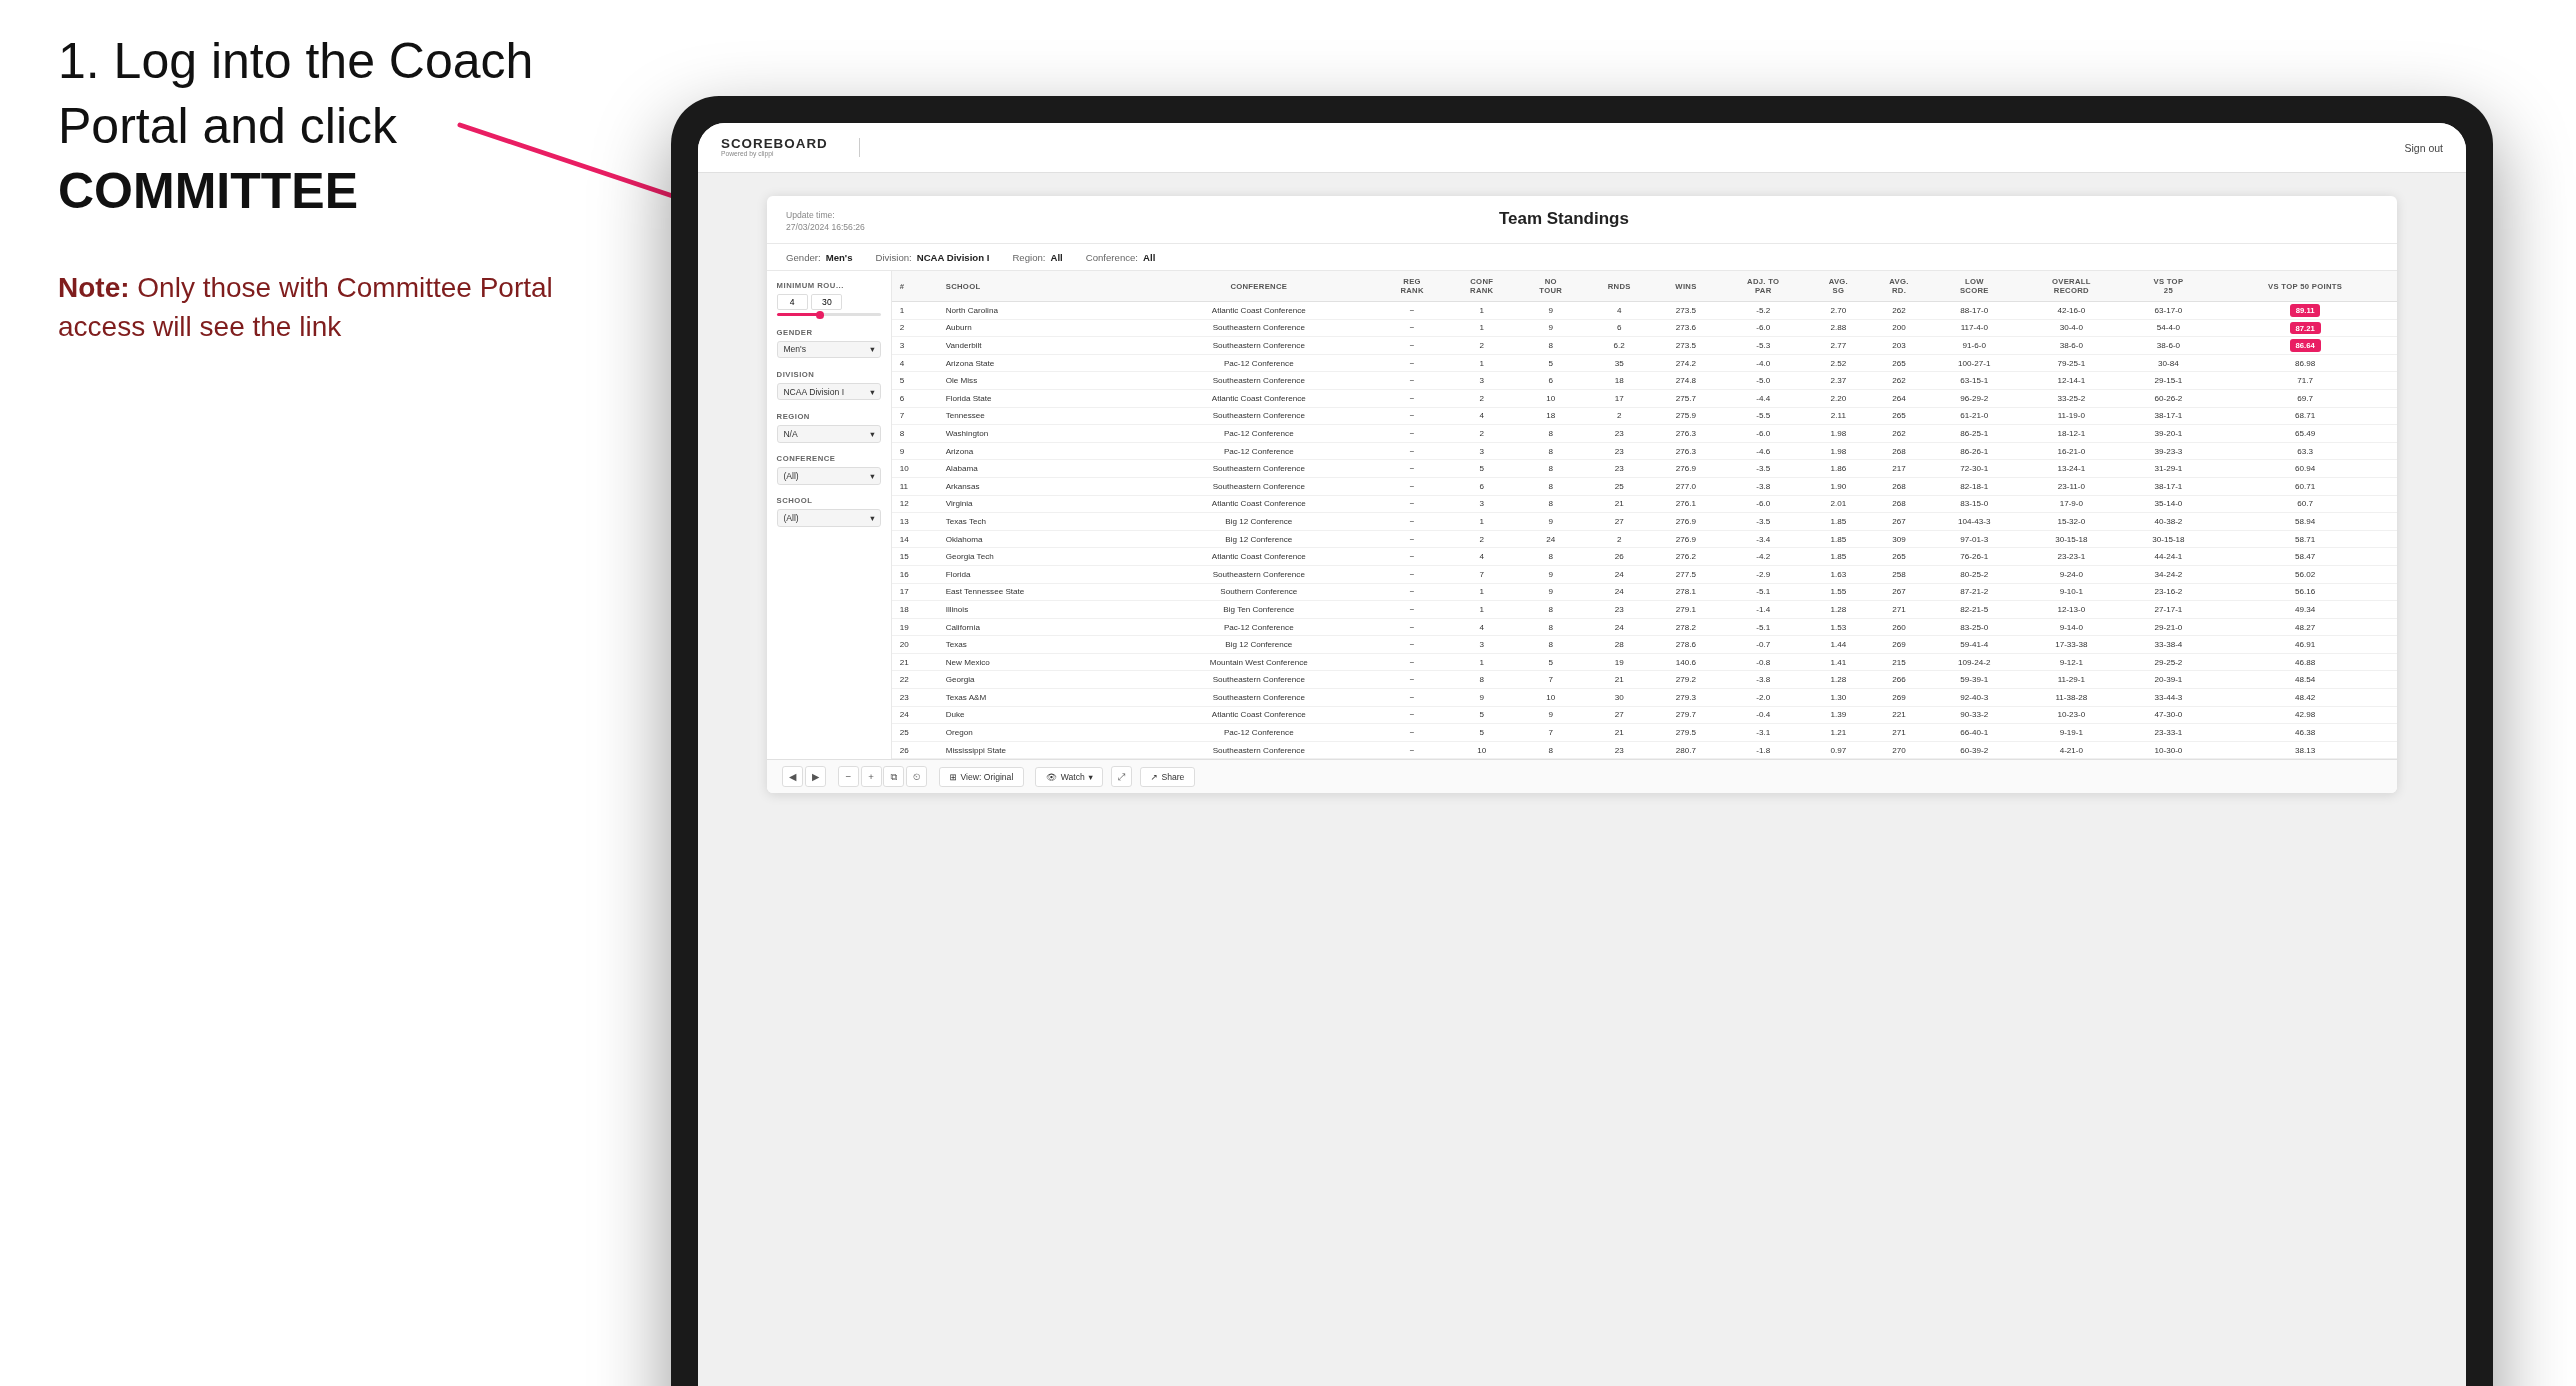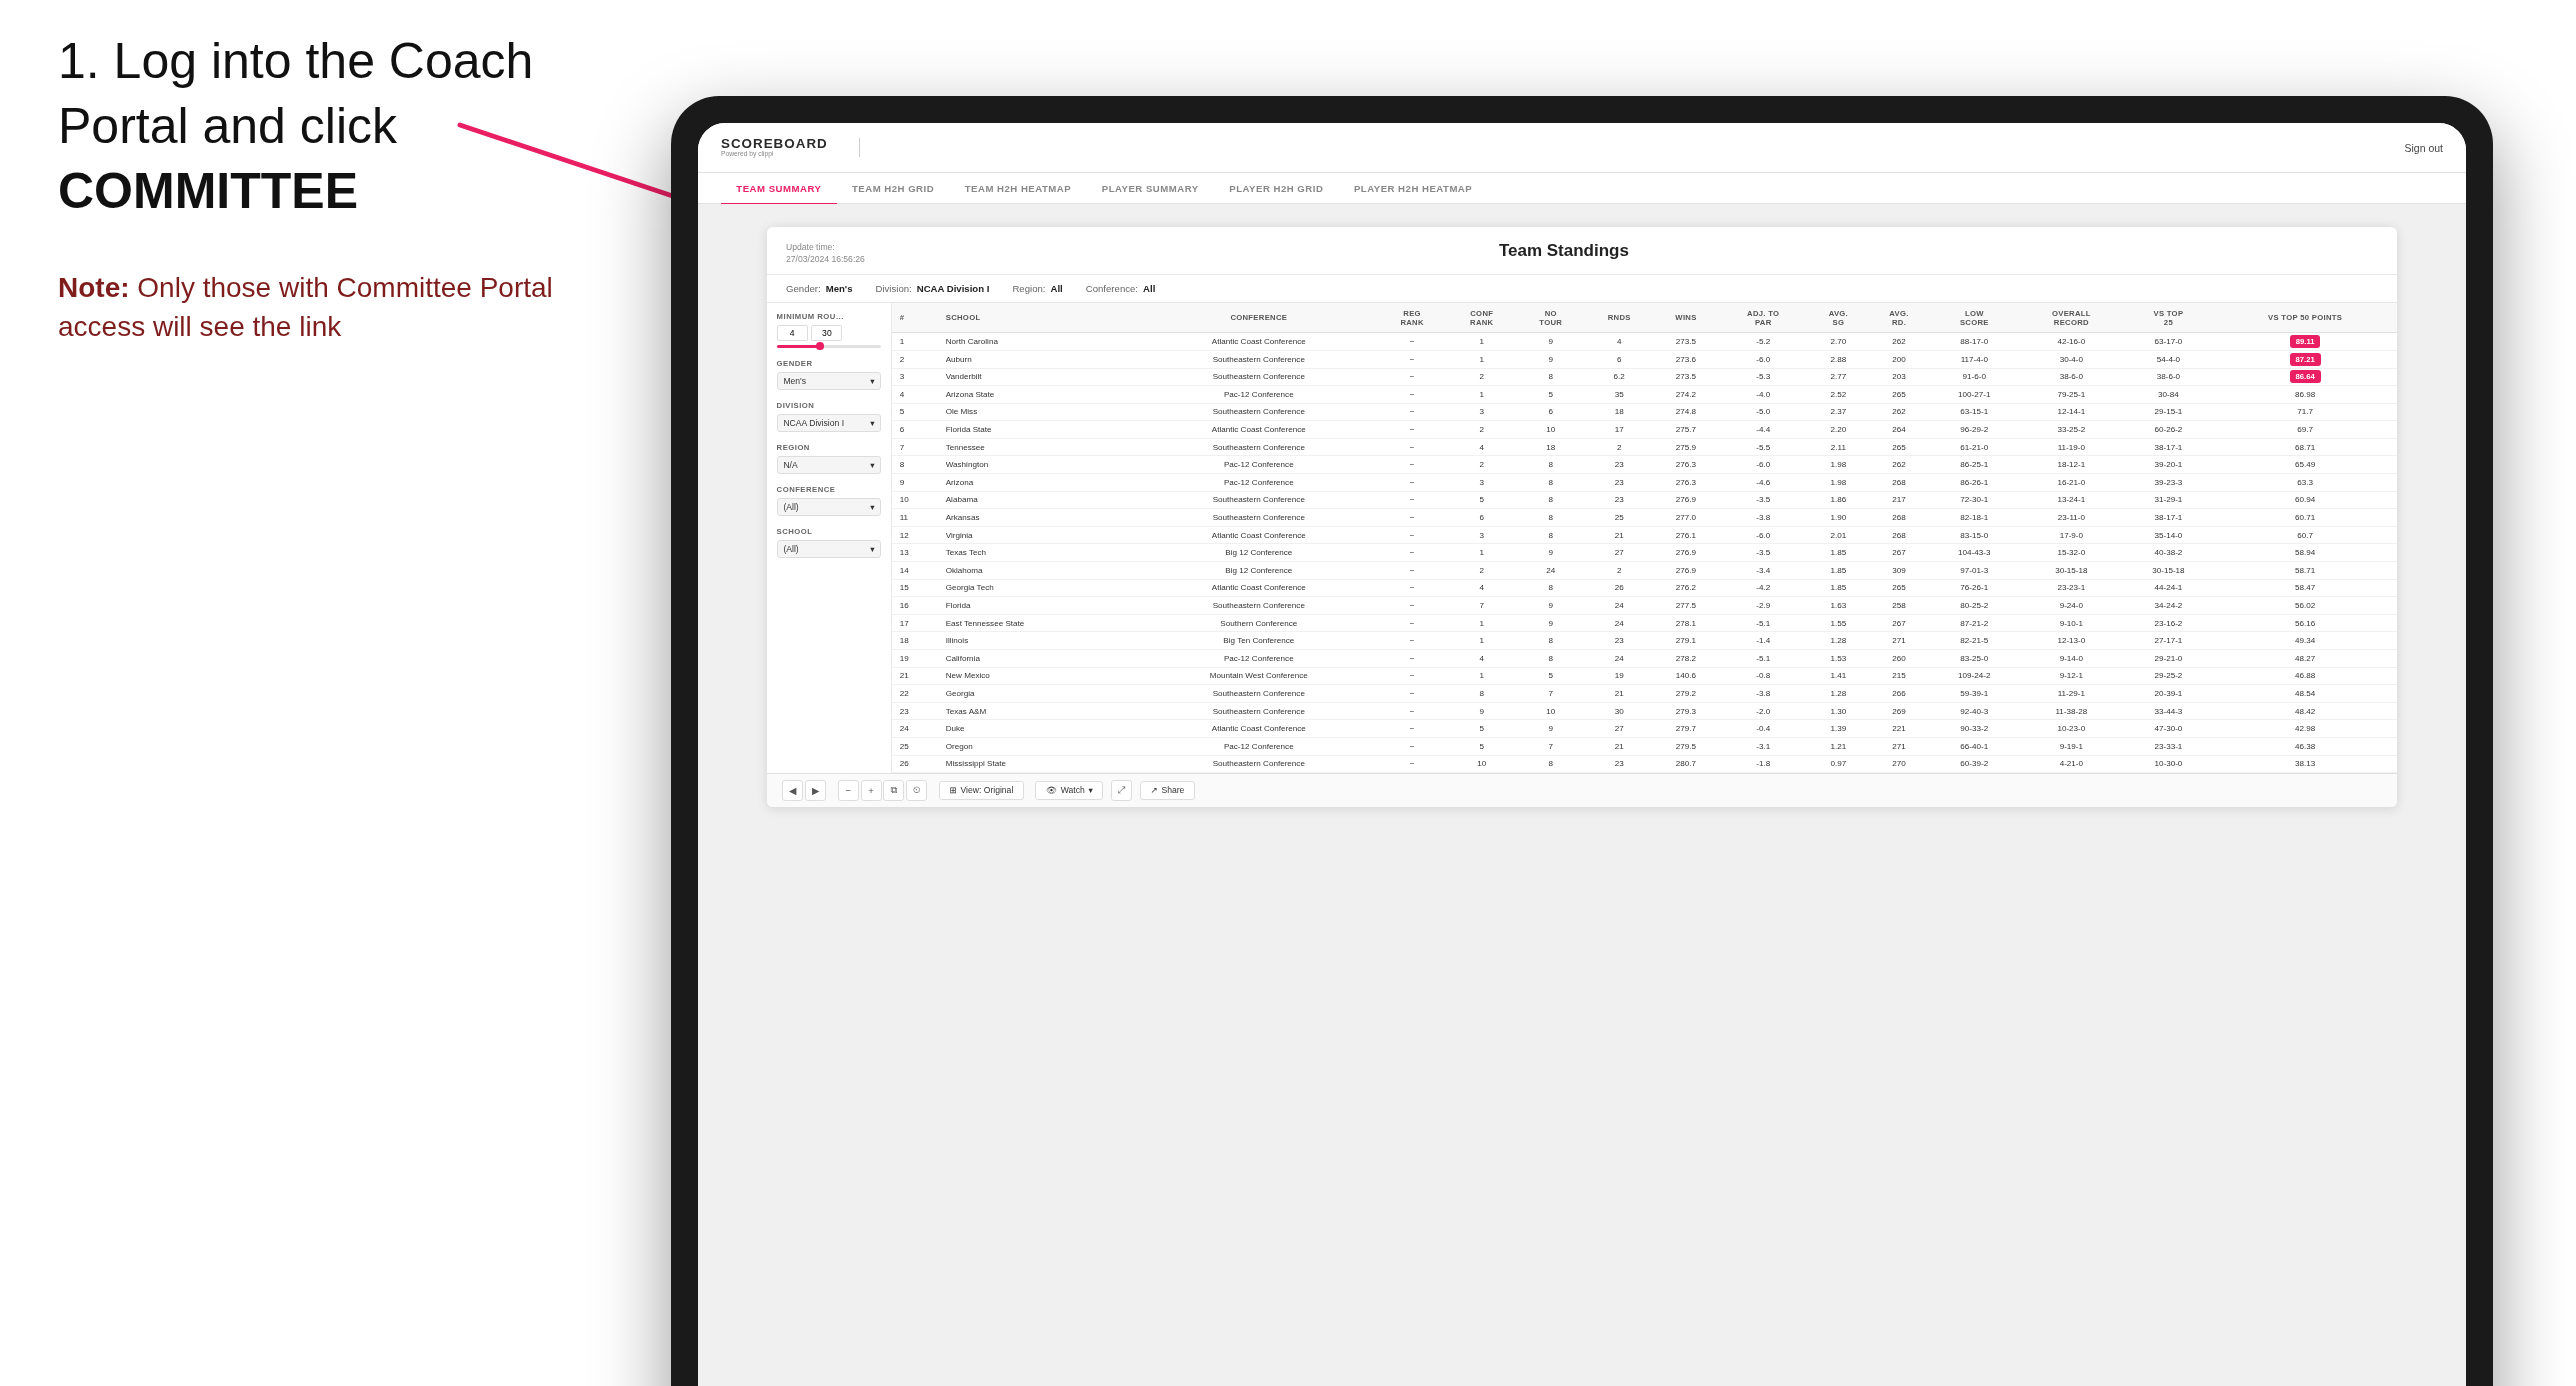--- a/index.html
+++ b/index.html
@@ -507,28 +507,20 @@
 
     <div class="app-navbar">
       <div class="scoreboard-logo">
         <span class="logo-text">SCOREBOARD</span>
         <span class="logo-sub">Powered by clippi</span>
       </div>
       <div class="nav-divider"></div>
       <div class="sign-out">Sign out</div>
     </div>
 
-    <div class="sub-tabs">
-      <div class="sub-tab active">TEAM SUMMARY</div>
-      <div class="sub-tab">TEAM H2H GRID</div>
-      <div class="sub-tab">TEAM H2H HEATMAP</div>
-      <div class="sub-tab">PLAYER SUMMARY</div>
-      <div class="sub-tab">PLAYER H2H GRID</div>
-      <div class="sub-tab">PLAYER H2H HEATMAP</div>
-    </div>
 
     <div class="main-content">
       <div class="report-card">
 
         <div class="report-header">
           <div class="update-time">
             <div>Update time:</div>
             <div>27/03/2024 16:56:26</div>
           </div>
           <div class="report-title">Team Standings</div>
@@ -943,20 +935,37 @@
     <td>278.2</td>
     <td>-5.1</td>
     <td>1.53</td>
     <td>260</td>
     <td>83-25-0</td>
     <td>9-14-0</td>
     <td>29-21-0</td>
     <td><span class="">48.27</span></td>
   </tr>
                   <tr>
+    <td class="left rank-cell">20</td>
+    <td class="left school-cell">Texas</td>
+    <td class="conf-cell">Big 12 Conference</td>
+    <td class="dash-cell">−</td>
+    <td>3</td>
+    <td>8</td>
+    <td>28</td>
+    <td>278.6</td>
+    <td>-0.7</td>
+    <td>1.44</td>
+    <td>269</td>
+    <td>59-41-4</td>
+    <td>17-33-38</td>
+    <td>33-38-4</td>
+    <td><span class="">46.91</span></td>
+  </tr>
+                  <tr>
     <td class="left rank-cell">21</td>
     <td class="left school-cell">New Mexico</td>
     <td class="conf-cell">Mountain West Conference</td>
     <td class="dash-cell">−</td>
     <td>1</td>
     <td>5</td>
     <td>19</td>
     <td>140.6</td>
     <td>-0.8</td>
     <td>1.41</td>

